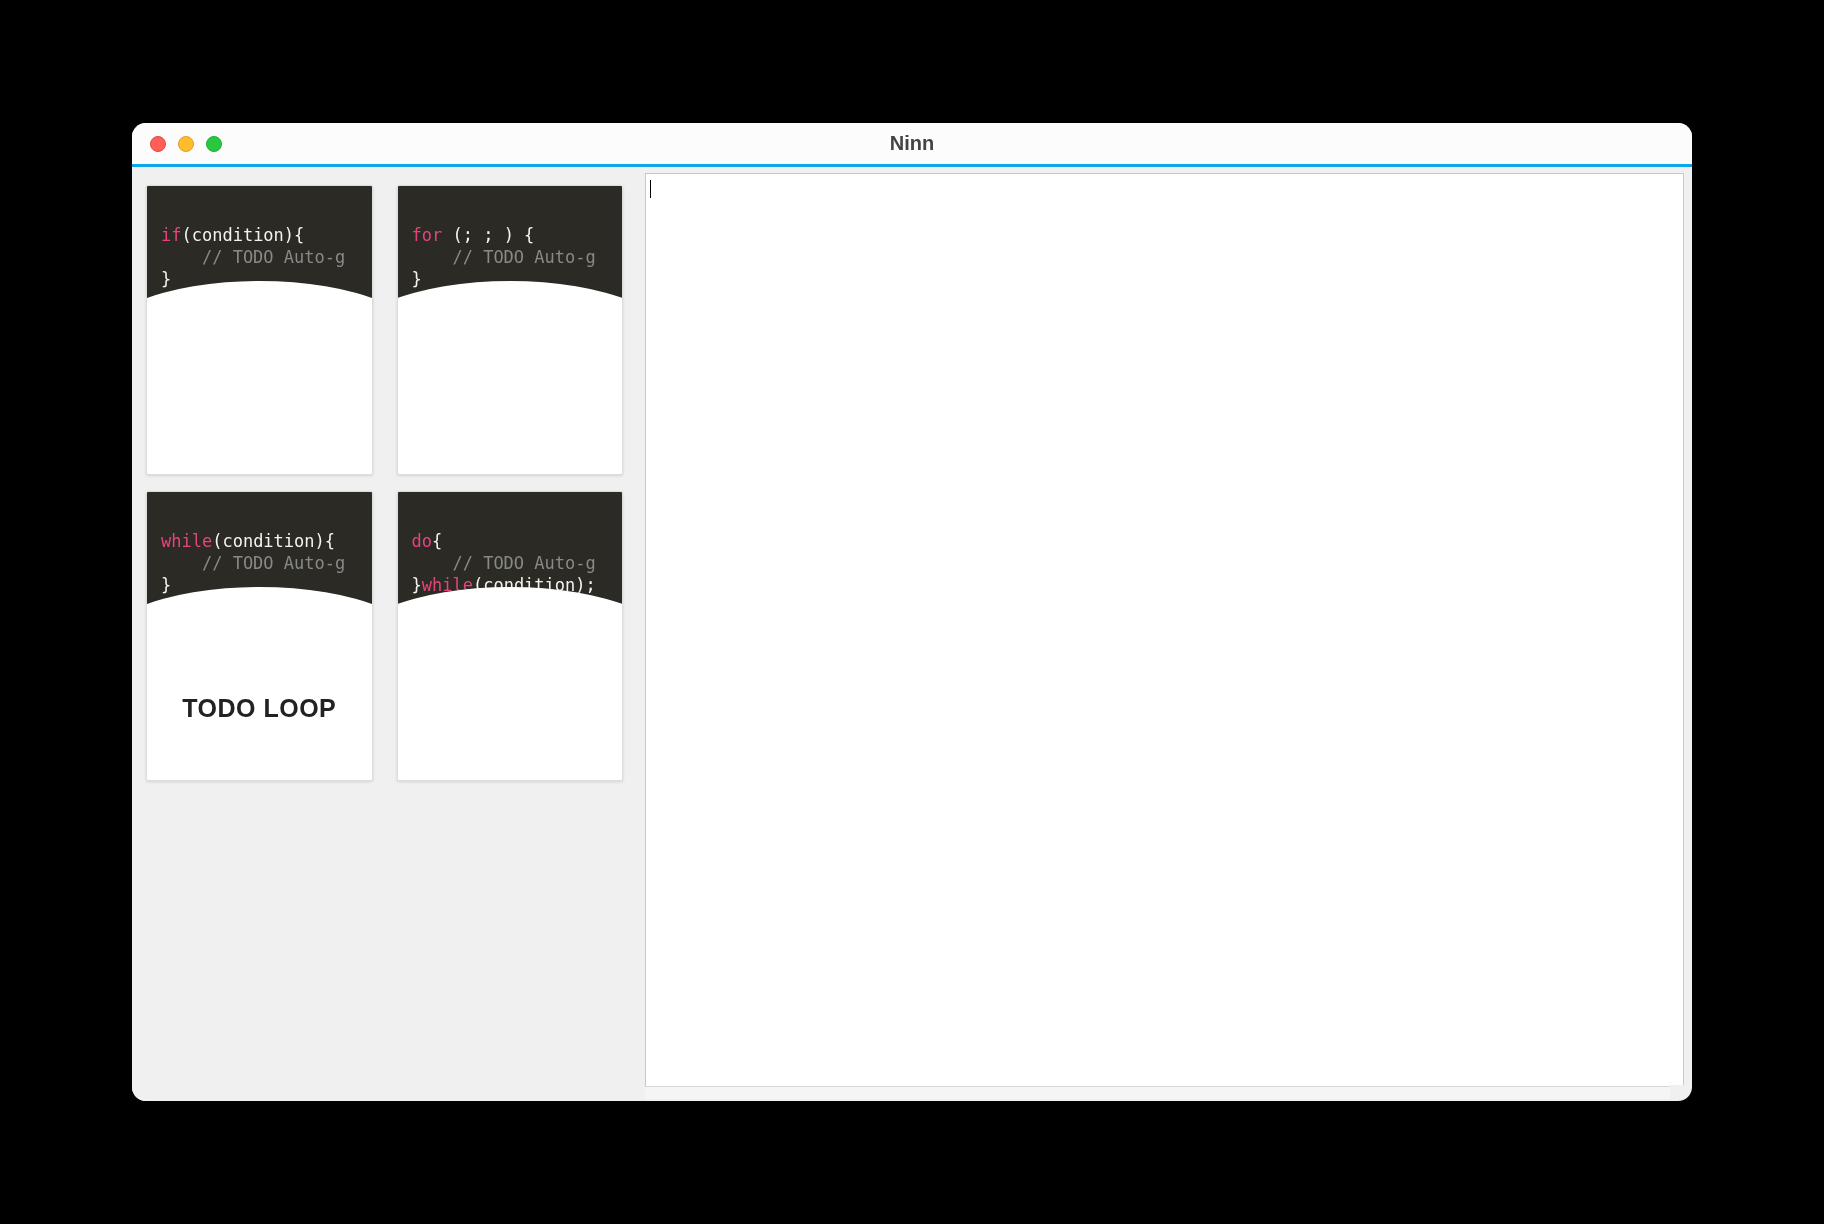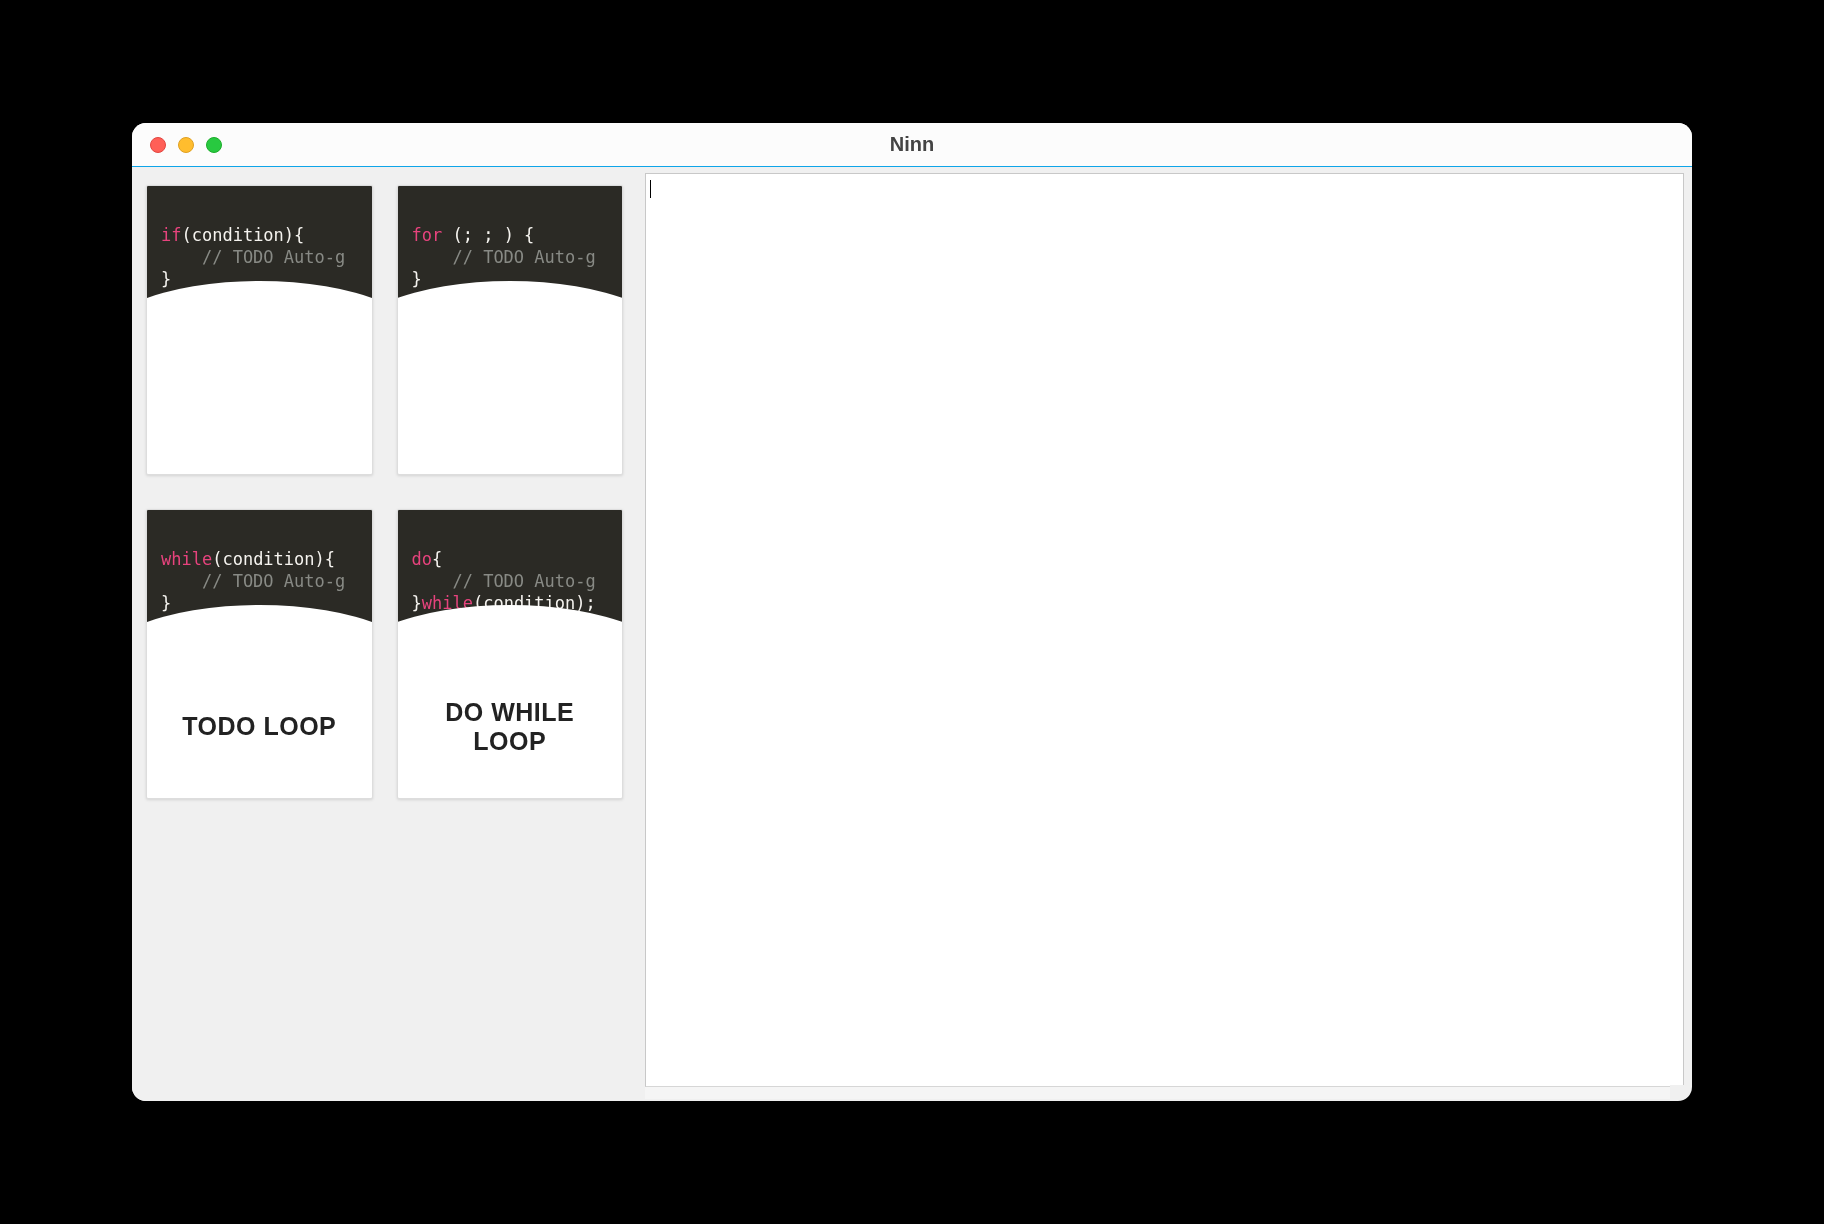--- a/index.html
+++ b/index.html
@@ -18,21 +18,21 @@
     background: #f0f0f0;
     border-radius: 14px;
     box-shadow: 0 20px 60px rgba(0,0,0,0.5);
     display: flex;
     flex-direction: column;
     overflow: hidden;
   }
   .titlebar {
     height: 44px;
     background: #fcfcfc;
-    border-bottom: 1px solid #0ea5e9;
+    border-bottom: 3px solid #0ea5e9;
     display: flex;
     align-items: center;
     position: relative;
   }
   .traffic-lights {
     display: flex;
     gap: 12px;
     padding-left: 18px;
   }
   .light {
@@ -57,21 +57,21 @@
     display: flex;
     overflow: hidden;
   }
   .sidebar {
     width: 505px;
     background: #f0f0f0;
     padding: 18px 14px;
     display: grid;
     grid-template-columns: 1fr 1fr;
     grid-auto-rows: min-content;
-    gap: 34px 24px;
+    gap: 16px 24px;
     overflow-y: auto;
   }
   .card {
     height: 290px;
     background: #fff;
     border: 1px solid #ddd;
     border-radius: 2px;
     box-shadow: 0 1px 3px rgba(0,0,0,0.12);
     display: flex;
     flex-direction: column;
@@ -207,23 +207,20 @@
         </div>
       </div>
 
       <div class="card">
         <div class="card-code">
 <pre><span class="kw">do</span><span class="pn">{</span>
 <span class="cm">    // TODO Auto-g</span>
 <span class="pn">}</span><span class="kw">while</span><span class="pn">(condition);</span></pre>
           <div class="card-arc"></div>
         </div>
-        <div class="card-title">
-          <span>DO WHILE LOOP</span>
-        </div>
       </div>
 
     </div>
     <div class="editor-wrap">
       <div class="editor">
         <div class="cursor"></div>
       </div>
       <div class="editor-scroll-h"></div>
       <div class="editor-scroll-corner"></div>
     </div>

